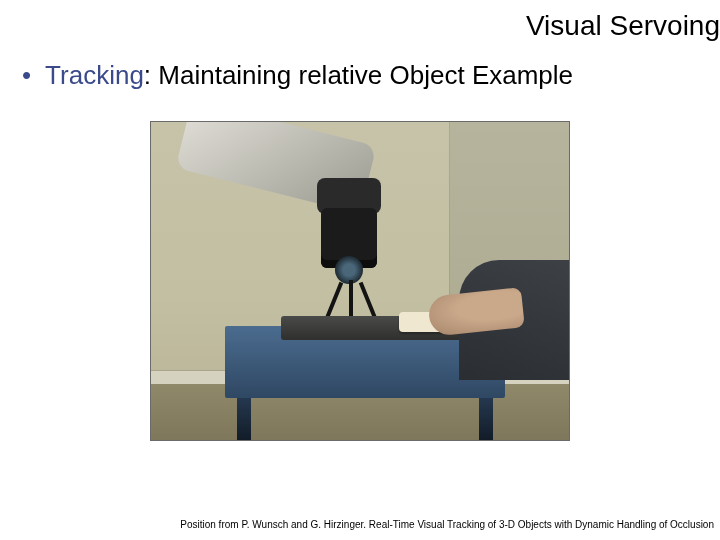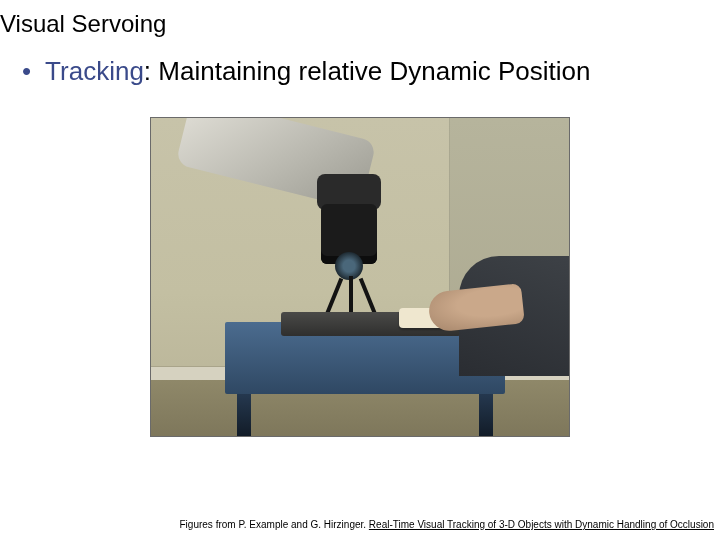--- a/index.html
+++ b/index.html
@@ -5,22 +5,22 @@
   * { margin: 0; padding: 0; box-sizing: border-box; }
   body {
     width: 720px;
     height: 540px;
     background: #ffffff;
     font-family: Arial, Helvetica, sans-serif;
     overflow: hidden;
     position: relative;
   }
   .title {
-    text-align: left;
-    font-size: 24px;
+    text-align: right;
+    font-size: 28px;
     color: #000;
     padding-top: 10px;
     padding-bottom: 18px;
     font-weight: normal;
   }
   .bullet-row {
     display: flex;
     align-items: baseline;
     padding-left: 22px;
     font-size: 26px;
@@ -124,31 +124,31 @@
     background: linear-gradient(200deg,#3d4146 0%, #2a2d32 100%);
     border-top-left-radius: 40px;
   }
   .caption {
     position:absolute;
     bottom:10px;
     right:6px;
     font-size:10px;
     color:#000;
   }
-  .caption-link { text-decoration: underline; }
+  .caption-link { }
 </style>
 </head>
 <body>
 
 <h1 class="title">Visual Servoing</h1>
 
 <div class="bullet-row">
   <span class="bullet-dot">•</span>
   <span>
-    <span class="bullet-label">Tracking</span><span class="bullet-text">: </span><span class="bullet-text">Maintaining relative Dynamic Position</span>
+    <span class="bullet-label">Tracking</span><span class="bullet-text">: </span><span class="bullet-text">Maintaining relative Object Example</span>
   </span>
 </div>
 
 <div class="figure-wrap">
   <div class="figure">
     <div class="wall"></div>
     <div class="wall-right"></div>
     <div class="baseboard"></div>
     <div class="floor"></div>
     <div class="robot-arm"></div>
@@ -162,14 +162,14 @@
     <div class="table-leg tleg1"></div>
     <div class="table-leg tleg2"></div>
     <div class="plate"></div>
     <div class="object"></div>
     <div class="forearm"></div>
     <div class="hand"></div>
   </div>
 </div>
 
 <div class="caption">
-  <span>Figures from P. Example and G. Hirzinger. </span><span class="caption-link">Real-Time Visual Tracking of 3-D Objects with Dynamic Handling of Occlusion</span>
+  <span>Position from P. Wunsch and G. Hirzinger. </span><span class="caption-link">Real-Time Visual Tracking of 3-D Objects with Dynamic Handling of Occlusion</span>
 </div>
 
 </body></html>

